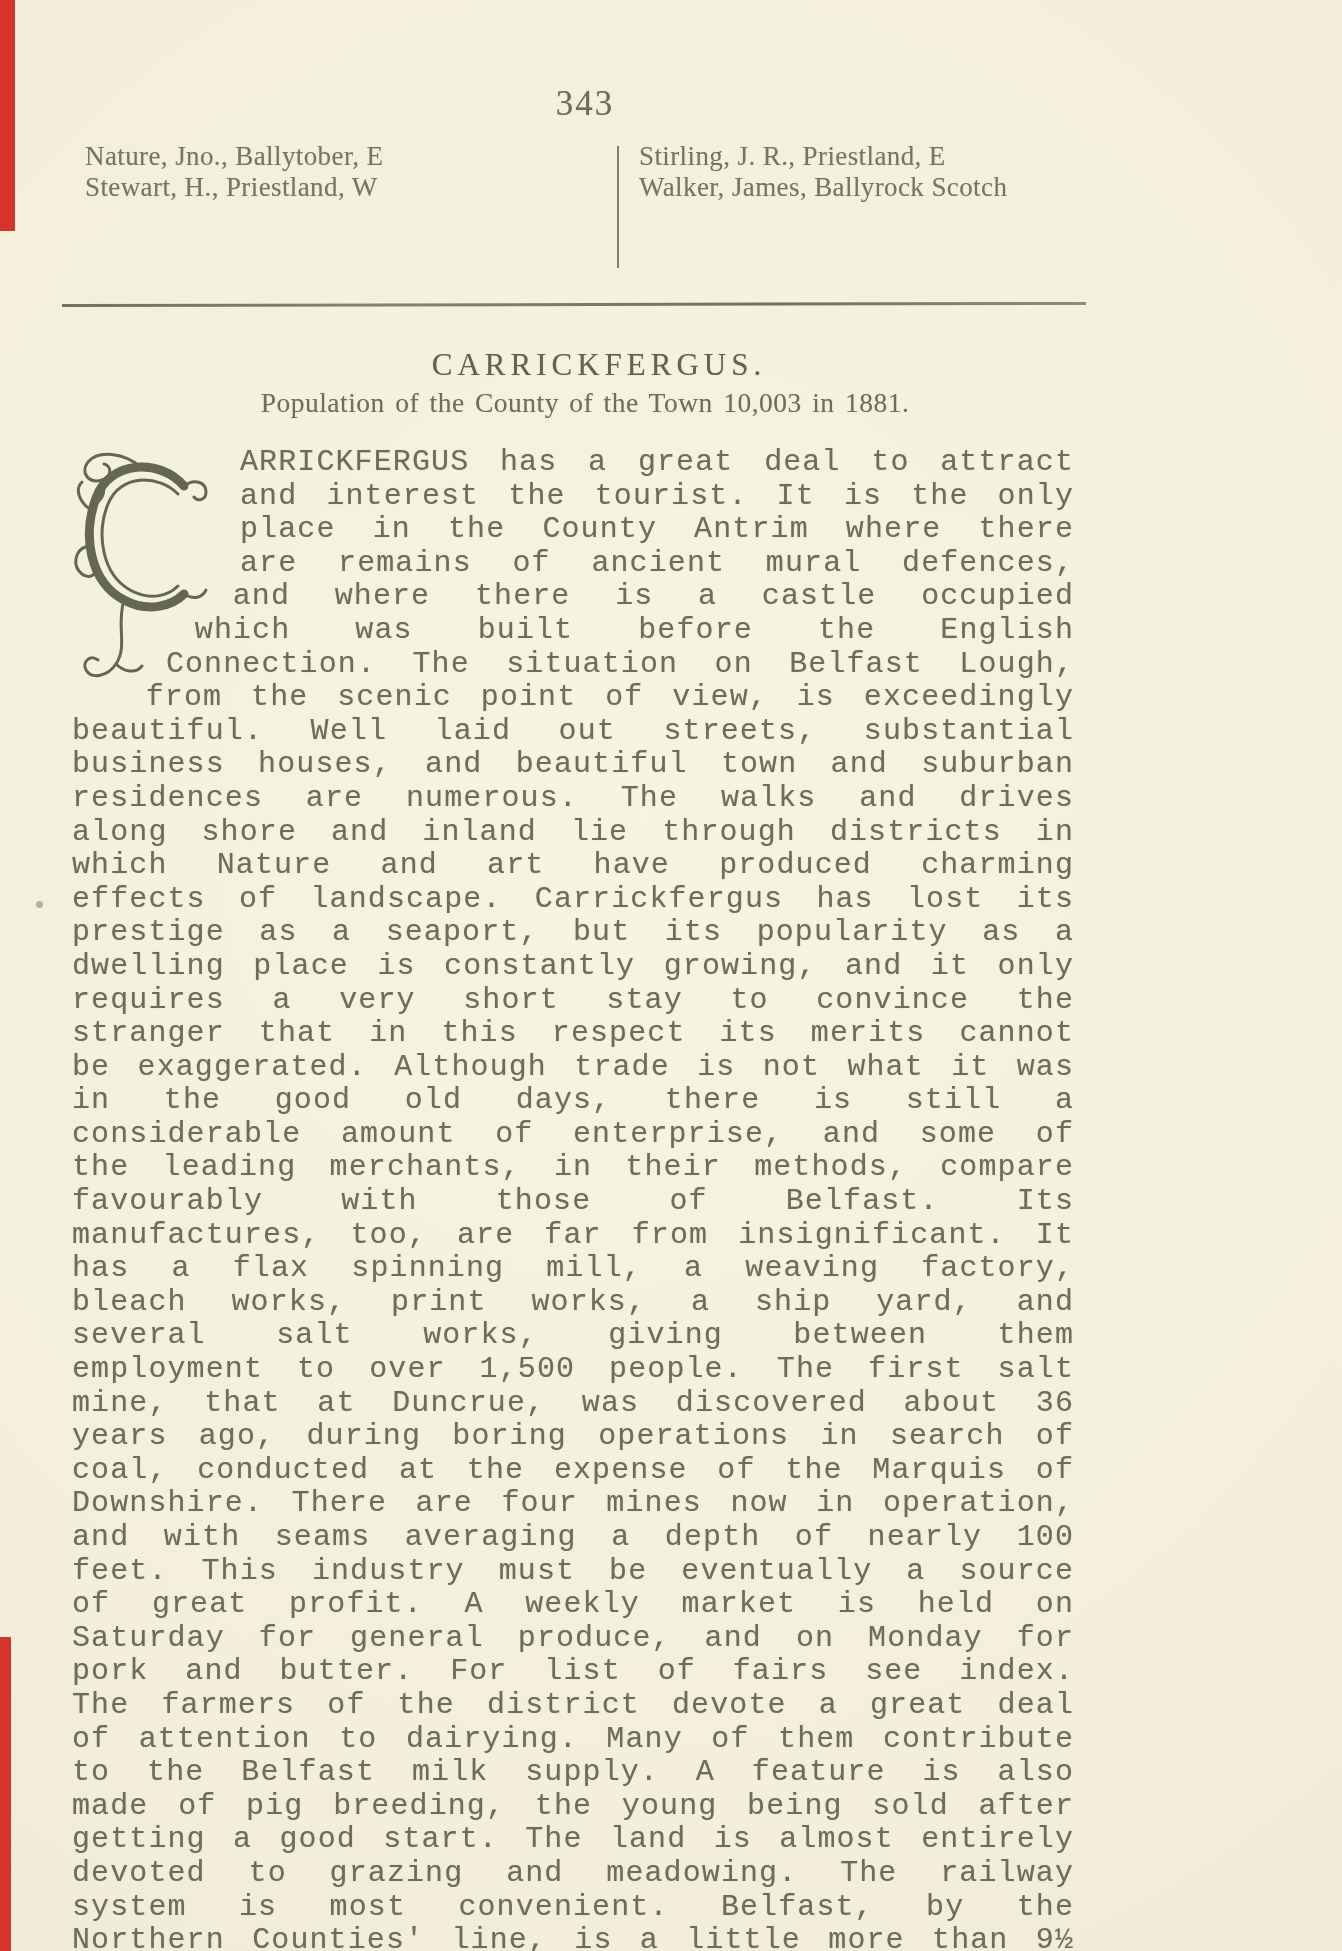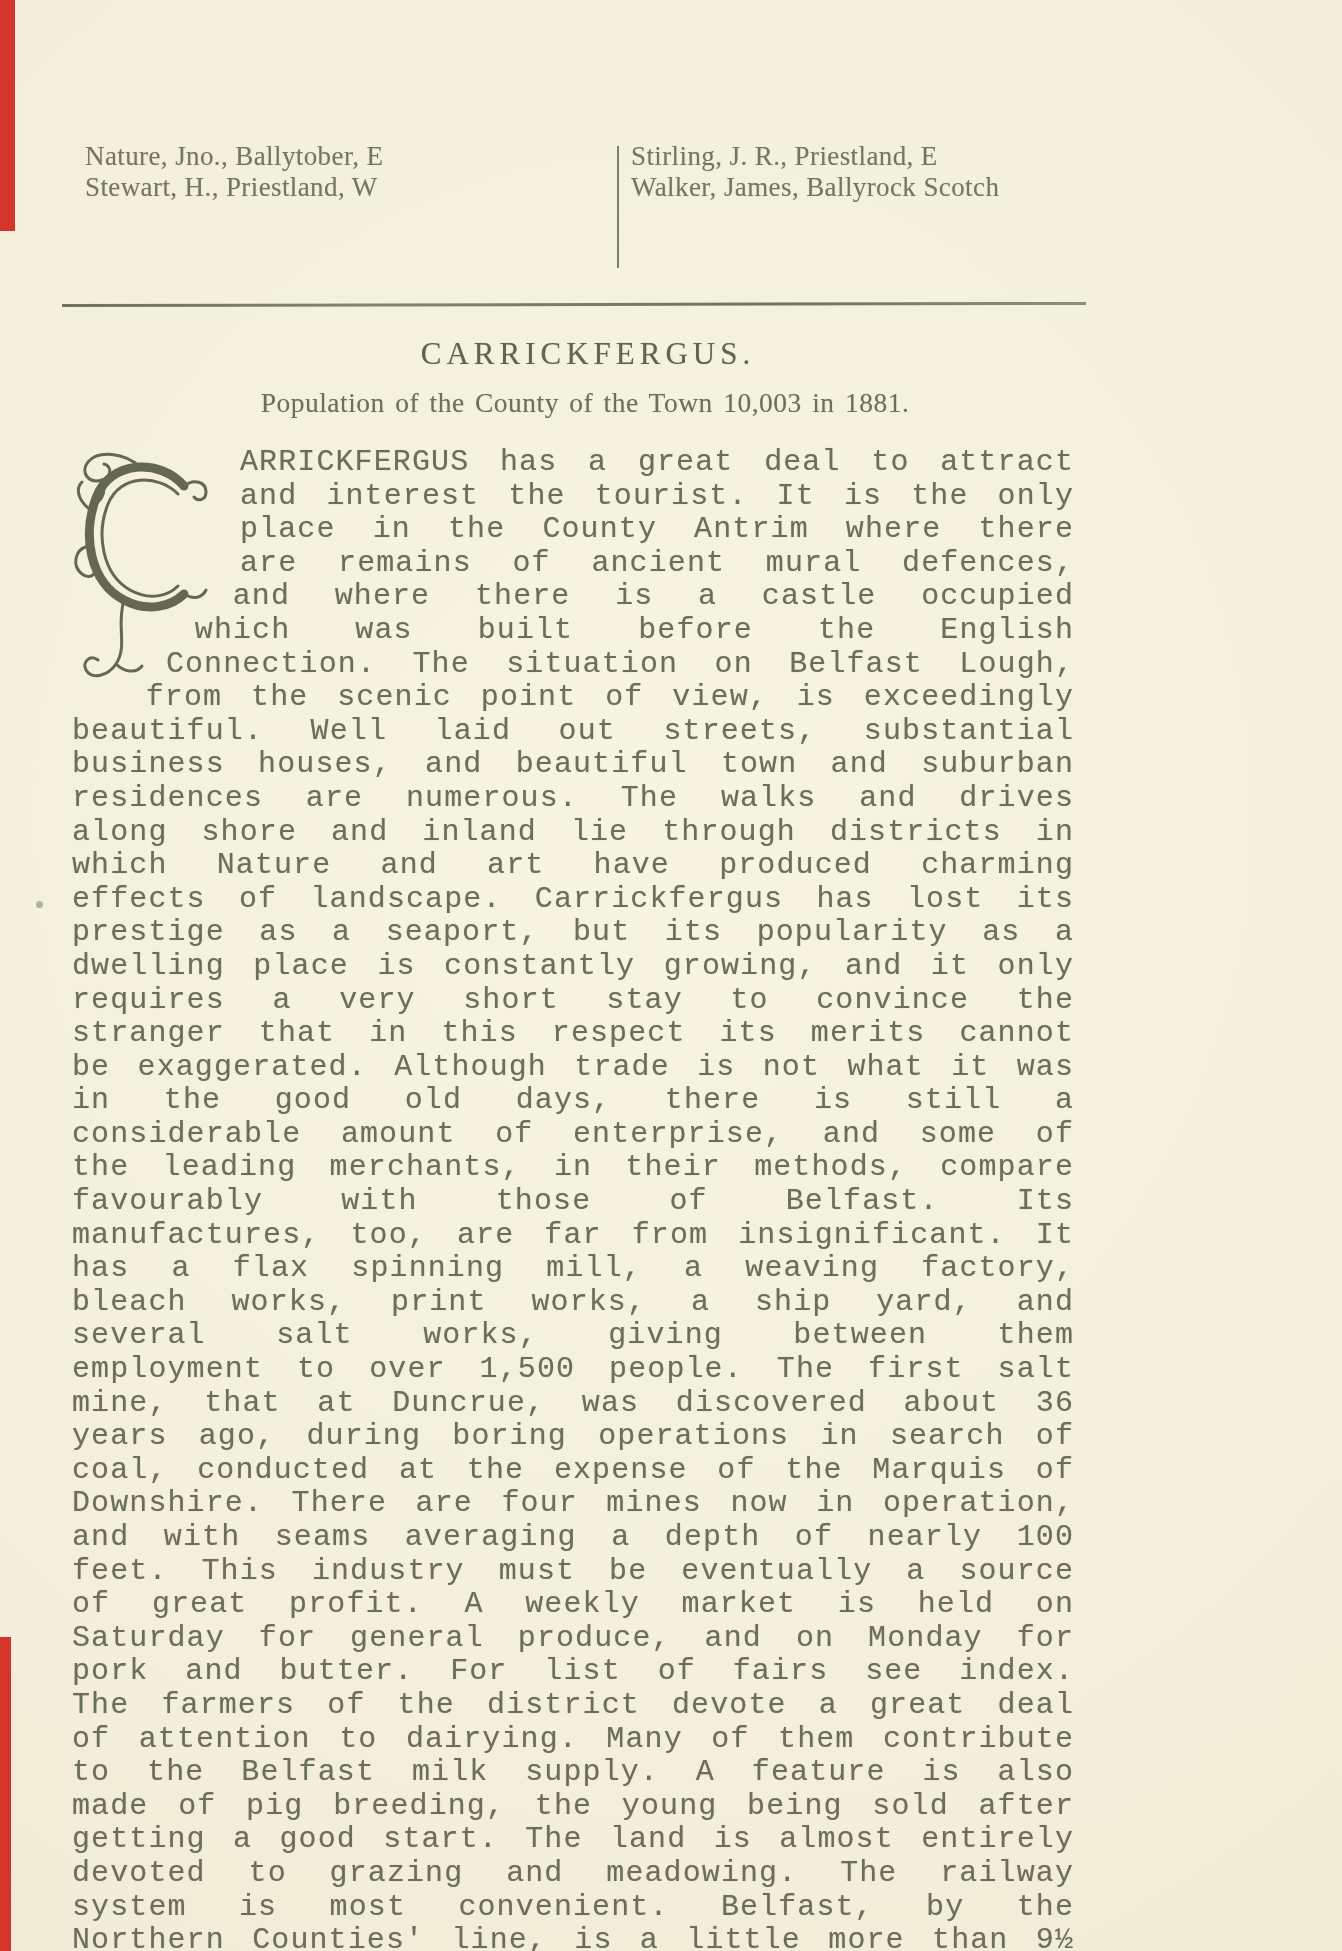--- a/index.html
+++ b/index.html
@@ -20,28 +20,28 @@
     text-shadow:0 0 1px rgba(106,110,87,.35);
   }
   .directory{
     position:absolute;top:141px;left:85px;width:1010px;
     display:flex;font-size:27px;line-height:31px;color:#73775f;
     letter-spacing:.4px;text-shadow:0 0 1px rgba(115,119,95,.3);
   }
   .dir-col{white-space:nowrap;}
   .dir-col.left{width:532px;}
   .dir-divider{width:2px;height:122px;margin-top:5px;background:#7d8168;}
-  .dir-col.right{padding-left:12px;}
+  .dir-col.right{padding-left:20px;}
   .rule{
     position:absolute;top:303px;left:62px;width:1024px;height:2.5px;
     background:linear-gradient(90deg,#6f735e,#82856d 30%,#6f735e 70%,#8d9077);
     transform:rotate(-0.12deg);
   }
   .title{
-    position:absolute;top:333px;left:85px;width:1000px;margin:3px;
+    position:absolute;top:333px;left:85px;width:1000px;margin:14px;
     text-align:center;font-size:31px;font-weight:normal;letter-spacing:5px;
     color:#61654e;text-shadow:0 0 1px rgba(97,101,78,.4);
   }
   .subtitle{
     position:absolute;top:387px;left:85px;width:1000px;
     text-align:center;font-size:27.5px;letter-spacing:.5px;
     word-spacing:3px;color:#6c7057;text-shadow:0 0 1px rgba(108,112,87,.3);
   }
   .article{
     position:absolute;top:446px;left:72px;width:1002px;
@@ -60,20 +60,21 @@
   }
 </style>
 </head>
 <body>
 
 <div class="page">
 
   <div class="scan-mark top"></div>
   <div class="scan-mark bottom"></div>
 
+  <div class="page-number">343</div>
 
   <div class="directory">
     <div class="dir-col left">
       <div>Nature, Jno., Ballytober, E</div>
       <div>Stewart, H., Priestland, W</div>
     </div>
     <div class="dir-divider"></div>
     <div class="dir-col right">
       <div>Stirling, J. R., Priestland, E</div>
       <div>Walker, James, Ballyrock Scotch</div>

